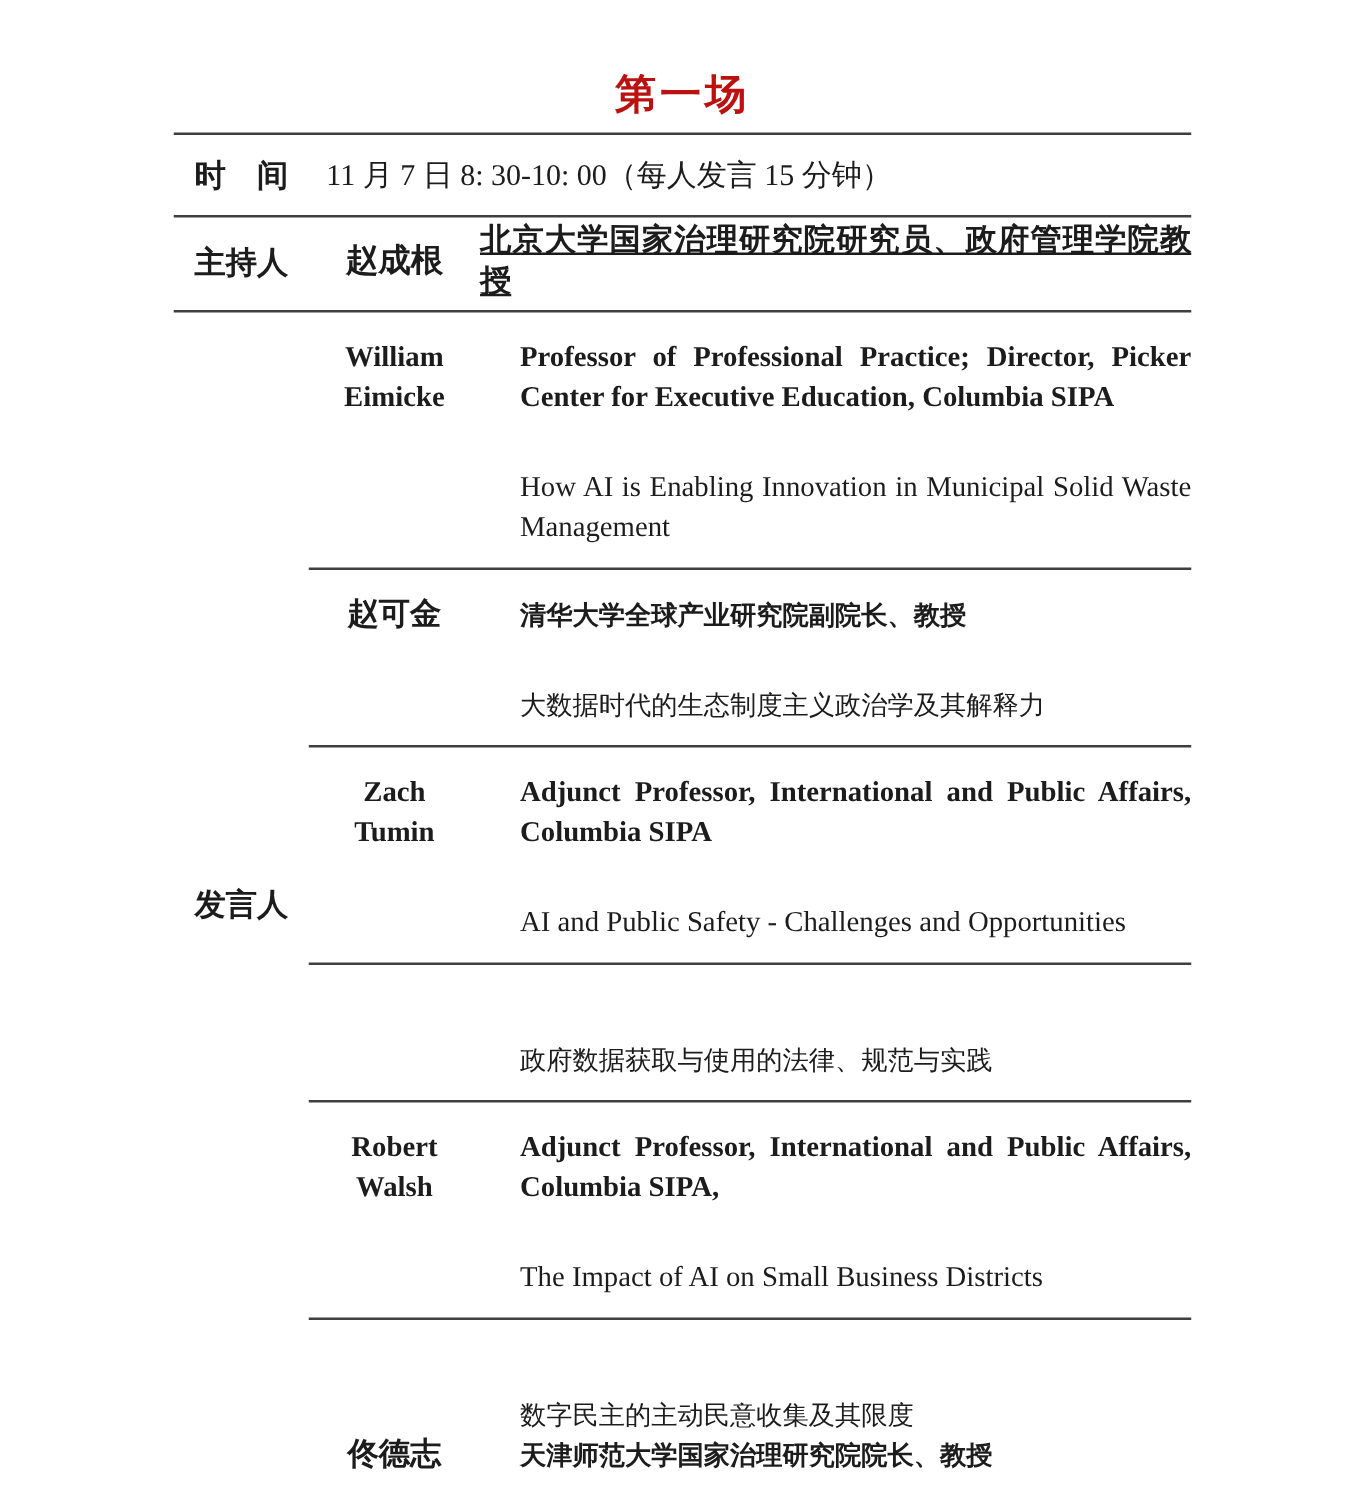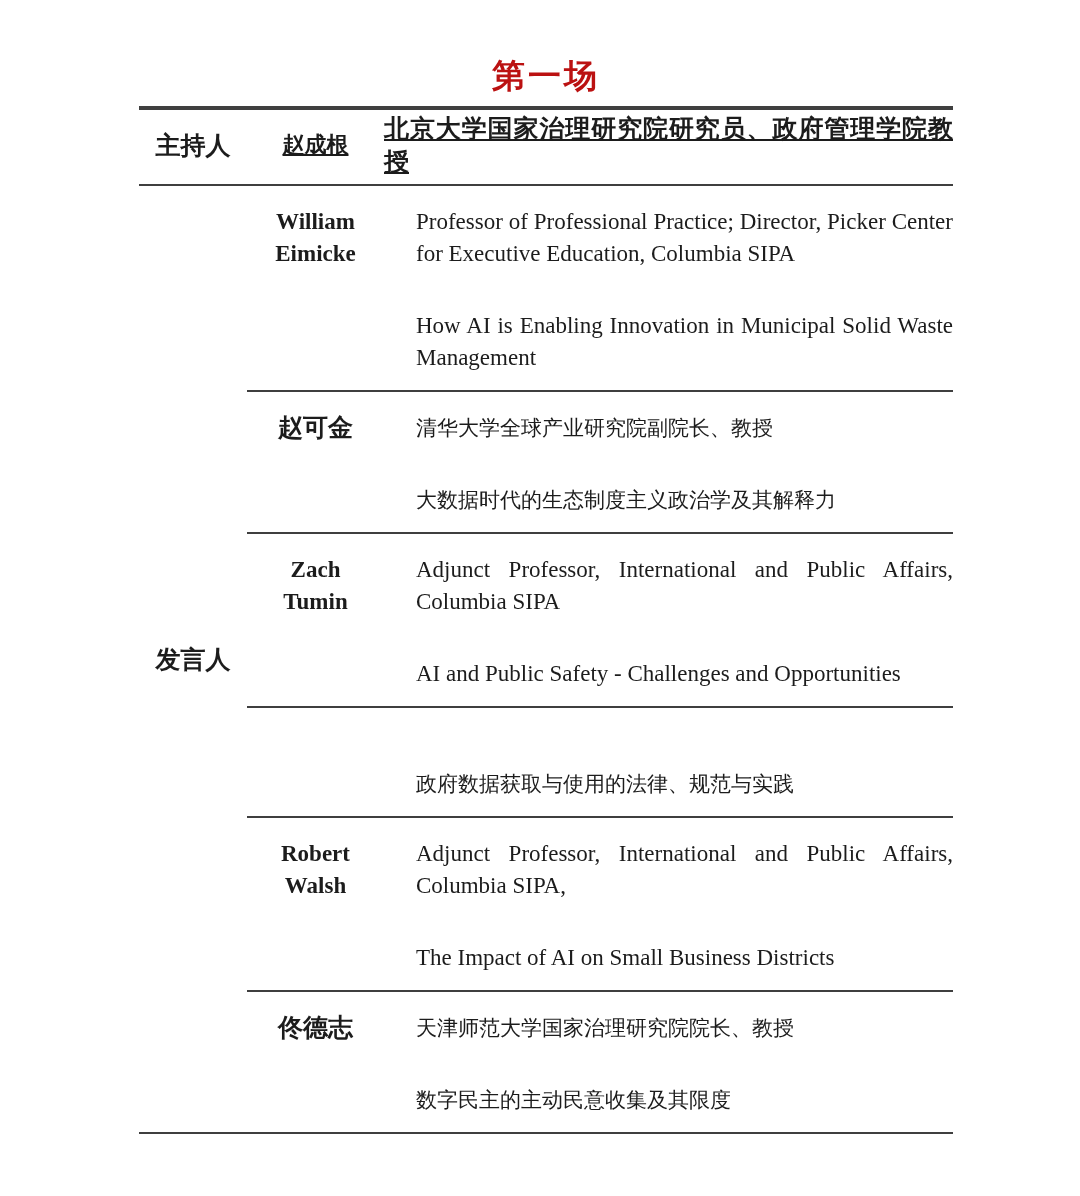--- a/index.html
+++ b/index.html
@@ -43,46 +43,50 @@
     line-height: 32px;
   }
   .desc-col { flex: 1; line-height: 33px; text-align: justify; }
 
   
   .time-row { display: flex; align-items: center; height: 64px; }
   .time-value { flex: 1; font-size: 24px; padding-left: 14px; }
 
   
   .host-row { display: flex; align-items: center; padding: 2px 0 6px; min-height: 70px; }
-  .host-row .name-col { font-size: 22px; text-decoration: underline; }
+  .host-row .name-col { font-size: 26px; }
   .host-row .desc-col { font-weight: bold; font-size: 25px; text-decoration: underline; }
 
   
   .speakers { display: flex; }
   .speakers .label-col { display: flex; align-items: center; justify-content: center; }
   .speakers-list { flex: 1; }
   .entry { padding: 20px 0 16px; }
   .entry-row { display: flex; align-items: flex-start; gap: 32px; }
-  .entry-row .desc-col { font-weight: normal; line-height: 32px; }
+  .entry-row .desc-col { font-weight: bold; line-height: 32px; }
   .topic-row { margin-top: 40px; }
   .topic-row .desc-col { font-weight: normal; }
   .entry.en .desc-col { font-size: 23px; }
   .entry.en .name-col { font-size: 23px; }
   .entry.cn .desc-col { font-size: 21px; }
   .entry.cn .name-col { font-size: 25px; }
 </style>
 </head>
 <body>
 
 <div class="doc">
 
   <h1 class="title">第一场</h1>
 
   <div class="rule"></div>
 
+  <div class="time-row">
+    <div class="label-col">时　间</div>
+    <div class="time-value">11 月 7 日 8: 30-10: 00（每人发言 15 分钟）</div>
+  </div>
 
   <div class="rule"></div>
 
   <div class="host-row">
     <div class="label-col">主持人</div>
     <div class="name-col">赵成根</div>
     <div class="desc-col">北京大学国家治理研究院研究员、政府管理学院教授</div>
   </div>
 
   <div class="rule"></div>
@@ -146,27 +150,27 @@
         </div>
         <div class="entry-row topic-row">
           <div class="name-col"></div>
           <div class="desc-col">The Impact of AI on Small Business Districts</div>
         </div>
       </section>
 
       <div class="rule"></div>
 
       <section class="entry cn">
+        <div class="entry-row topic-row">
+          <div class="name-col"></div>
+          <div class="desc-col">数字民主的主动民意收集及其限度</div>
+        </div>
         <div class="entry-row">
           <div class="name-col">佟德志</div>
           <div class="desc-col">天津师范大学国家治理研究院院长、教授</div>
-        </div>
-        <div class="entry-row topic-row">
-          <div class="name-col"></div>
-          <div class="desc-col">数字民主的主动民意收集及其限度</div>
         </div>
       </section>
 
     </div>
   </div>
 
   <div class="rule"></div>
 
 </div>
 

